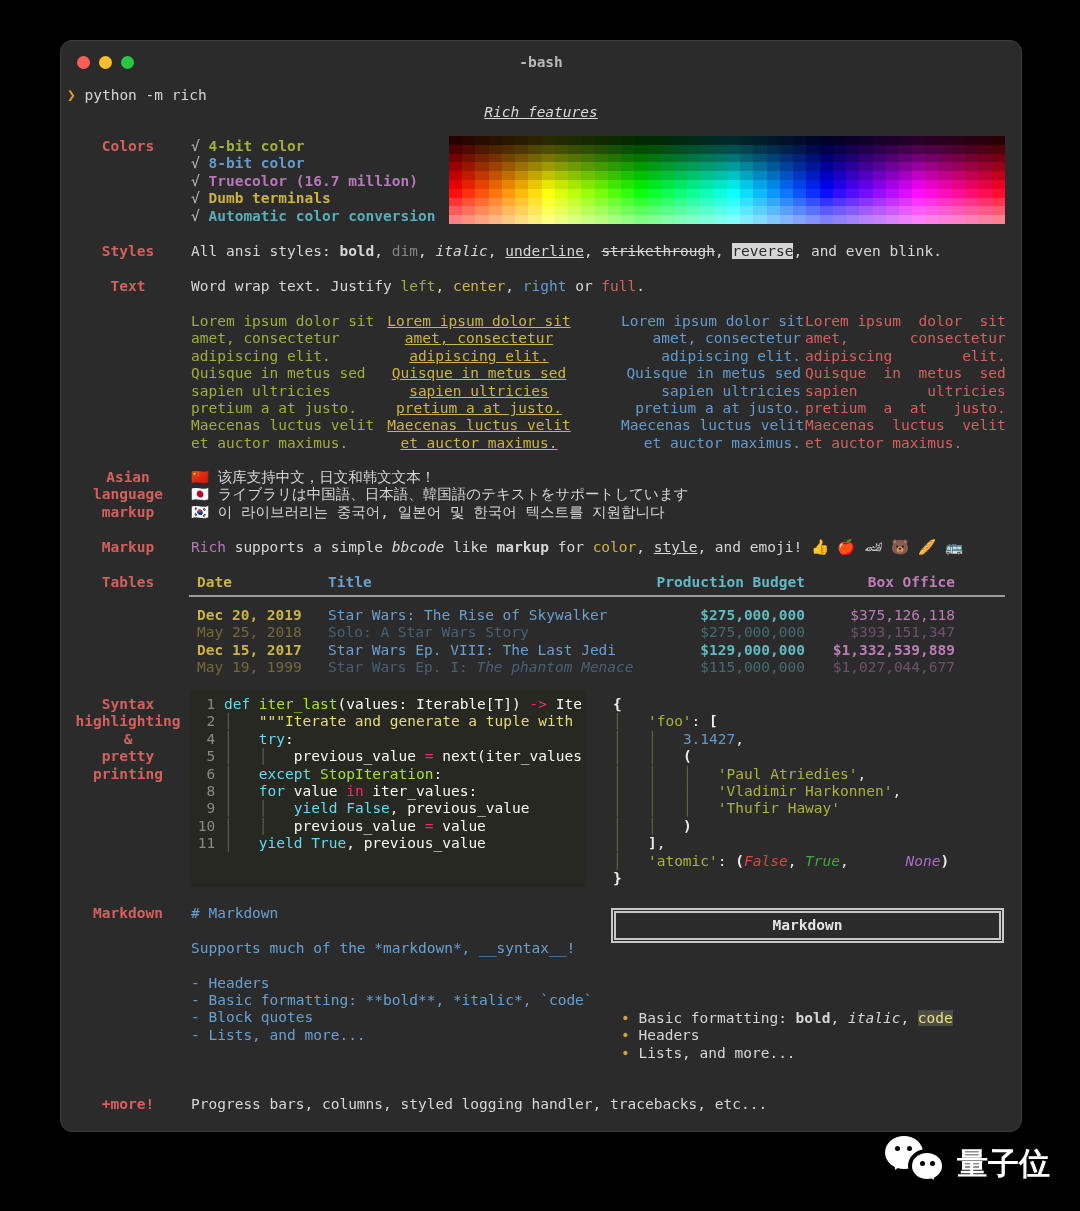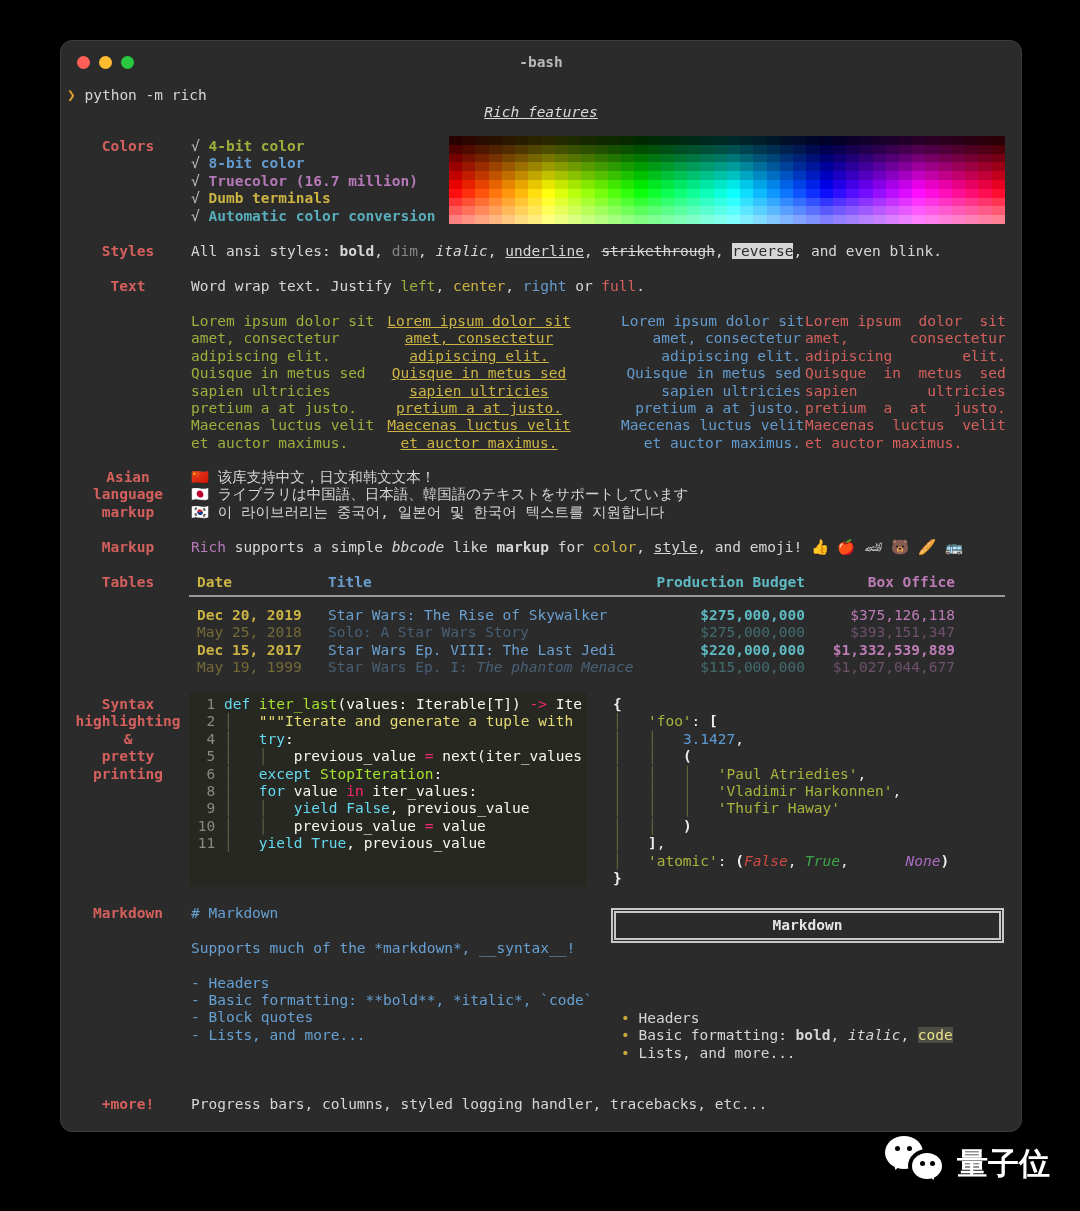--- a/index.html
+++ b/index.html
@@ -611,21 +611,21 @@
       </div>
       <div class="trow dim" style="top: 17.4px;">
         <span class="cell cell-date">May 25, 2018</span>
         <span class="cell cell-title"><span class="s-w">Solo: A Star Wars Story</span></span>
         <span class="cell cell-budget">$275,000,000</span>
         <span class="cell cell-box">$393,151,347</span>
       </div>
       <div class="trow" style="top: 34.8px;">
         <span class="cell cell-date" style="font-weight: bold;">Dec 15, 2017</span>
         <span class="cell cell-title"><span class="s-w">Star Wars Ep. VIII: The Last Jedi</span></span>
-        <span class="cell cell-budget" style="font-weight: bold;">$220,000,000</span>
+        <span class="cell cell-budget" style="font-weight: bold;">$129,000,000</span>
         <span class="cell cell-box" style="font-weight: bold;">$1,332,539,889</span>
       </div>
       <div class="trow dim" style="top: 52.2px;">
         <span class="cell cell-date">May 19, 1999</span>
         <span class="cell cell-title"><span class="s-w">Star Wars Ep. I: </span><span class="s-i">The phantom Menace</span></span>
         <span class="cell cell-budget">$115,000,000</span>
         <span class="cell cell-box">$1,027,044,677</span>
       </div>
     </div>
 
@@ -666,22 +666,22 @@
 Supports much of the *markdown*, __syntax__!
 
 - Headers
 - Basic formatting: **bold**, *italic*, `code`
 - Block quotes
 - Lists, and more...</div>
   <div class="mdbox">
       <span>Markdown</span>
     </div>
   <div class="abs" style="left:560px;top:969px;" id="md-bullets">
+      <div class="line"><span class="bullet">• </span><span class="s-w">Basic formatting: </span><span class="s-b">bold</span><span class="s-w">, </span><span class="s-i">italic</span><span class="s-w">, </span><span class="s-cd">code</span></div>
       <div class="line"><span class="bullet">• </span><span class="s-w">Headers</span></div>
-      <div class="line"><span class="bullet">• </span><span class="s-w">Basic formatting: </span><span class="s-b">bold</span><span class="s-w">, </span><span class="s-i">italic</span><span class="s-w">, </span><span class="s-cd">code</span></div>
       <div class="line"><span class="bullet">• </span><span class="s-w">Lists, and more...</span></div>
     </div>
 
   <div class="lbl" style="top:1055px;">+more!</div>
   <div class="abs pre" style="left:130px;top:1055px;">Progress bars, columns, styled logging handler, tracebacks, etc...</div>
 </div>
 
 <div class="wm">
   <div class="wm-logo">
     <div class="wb1">

